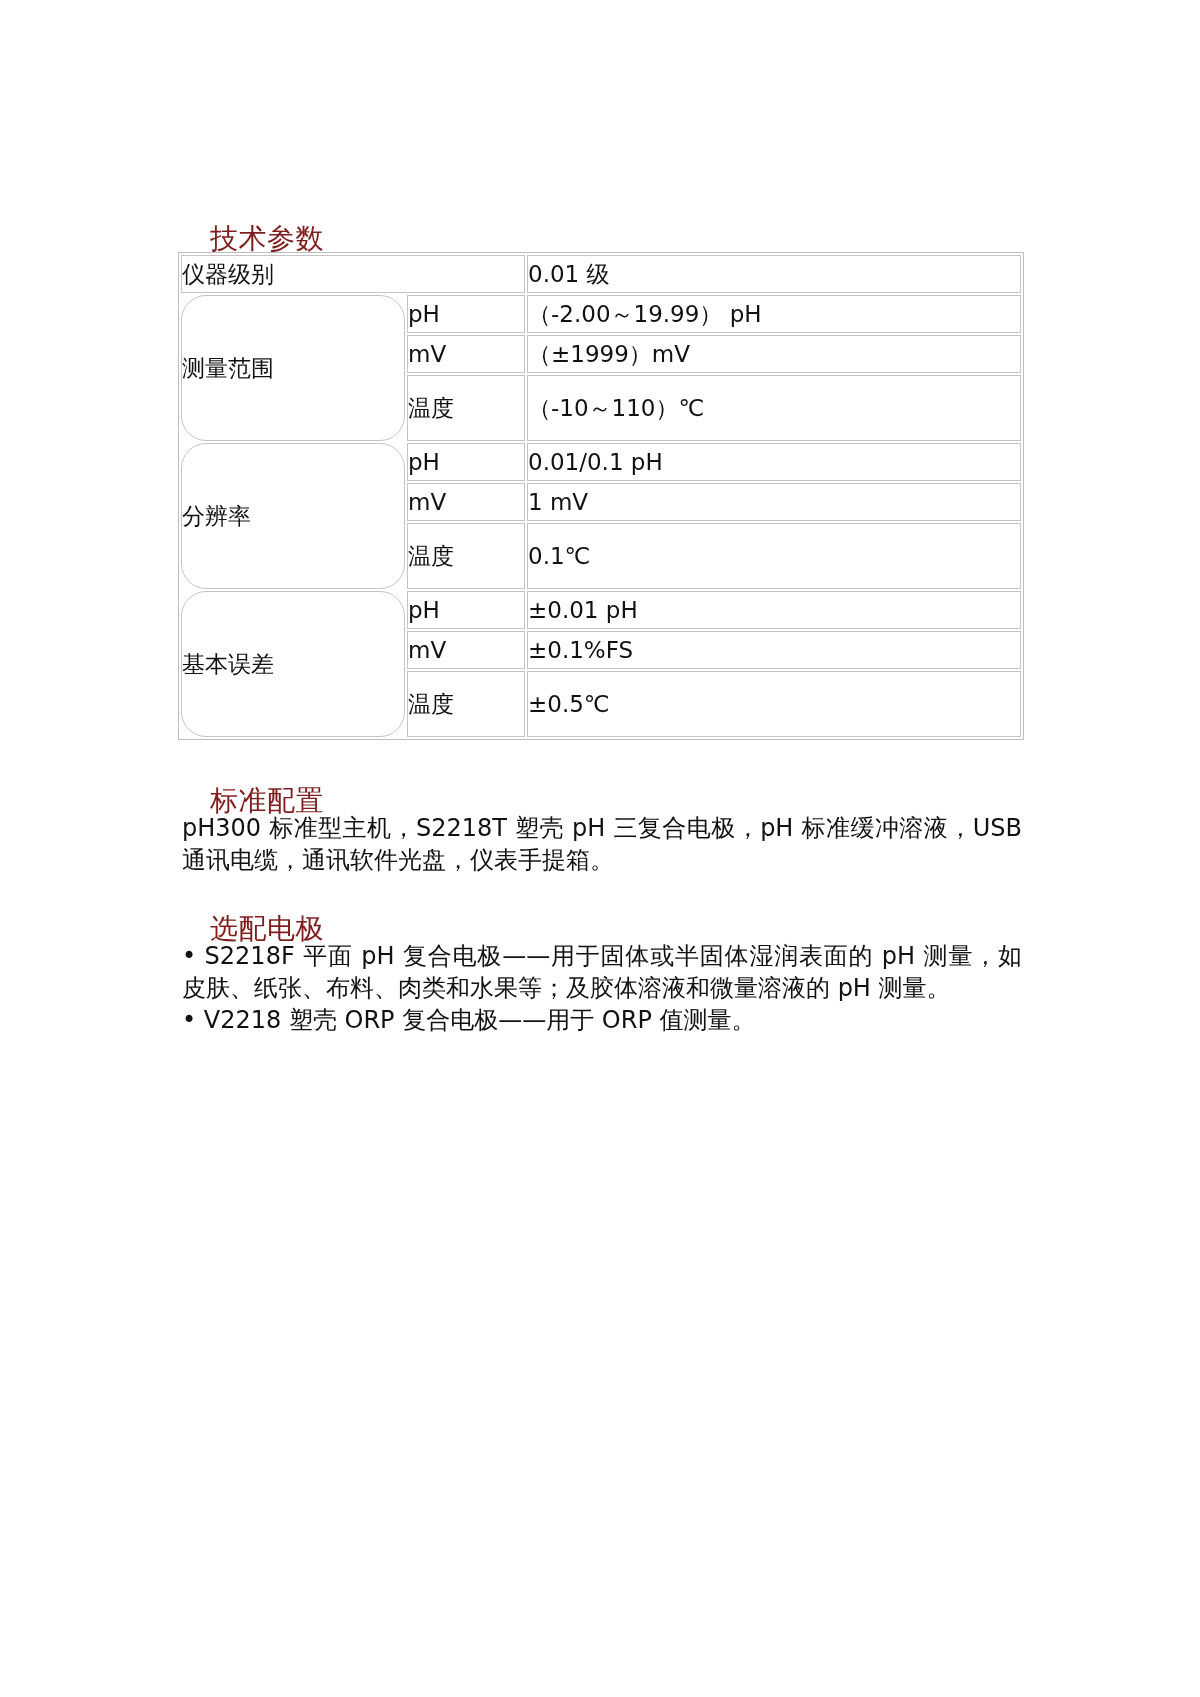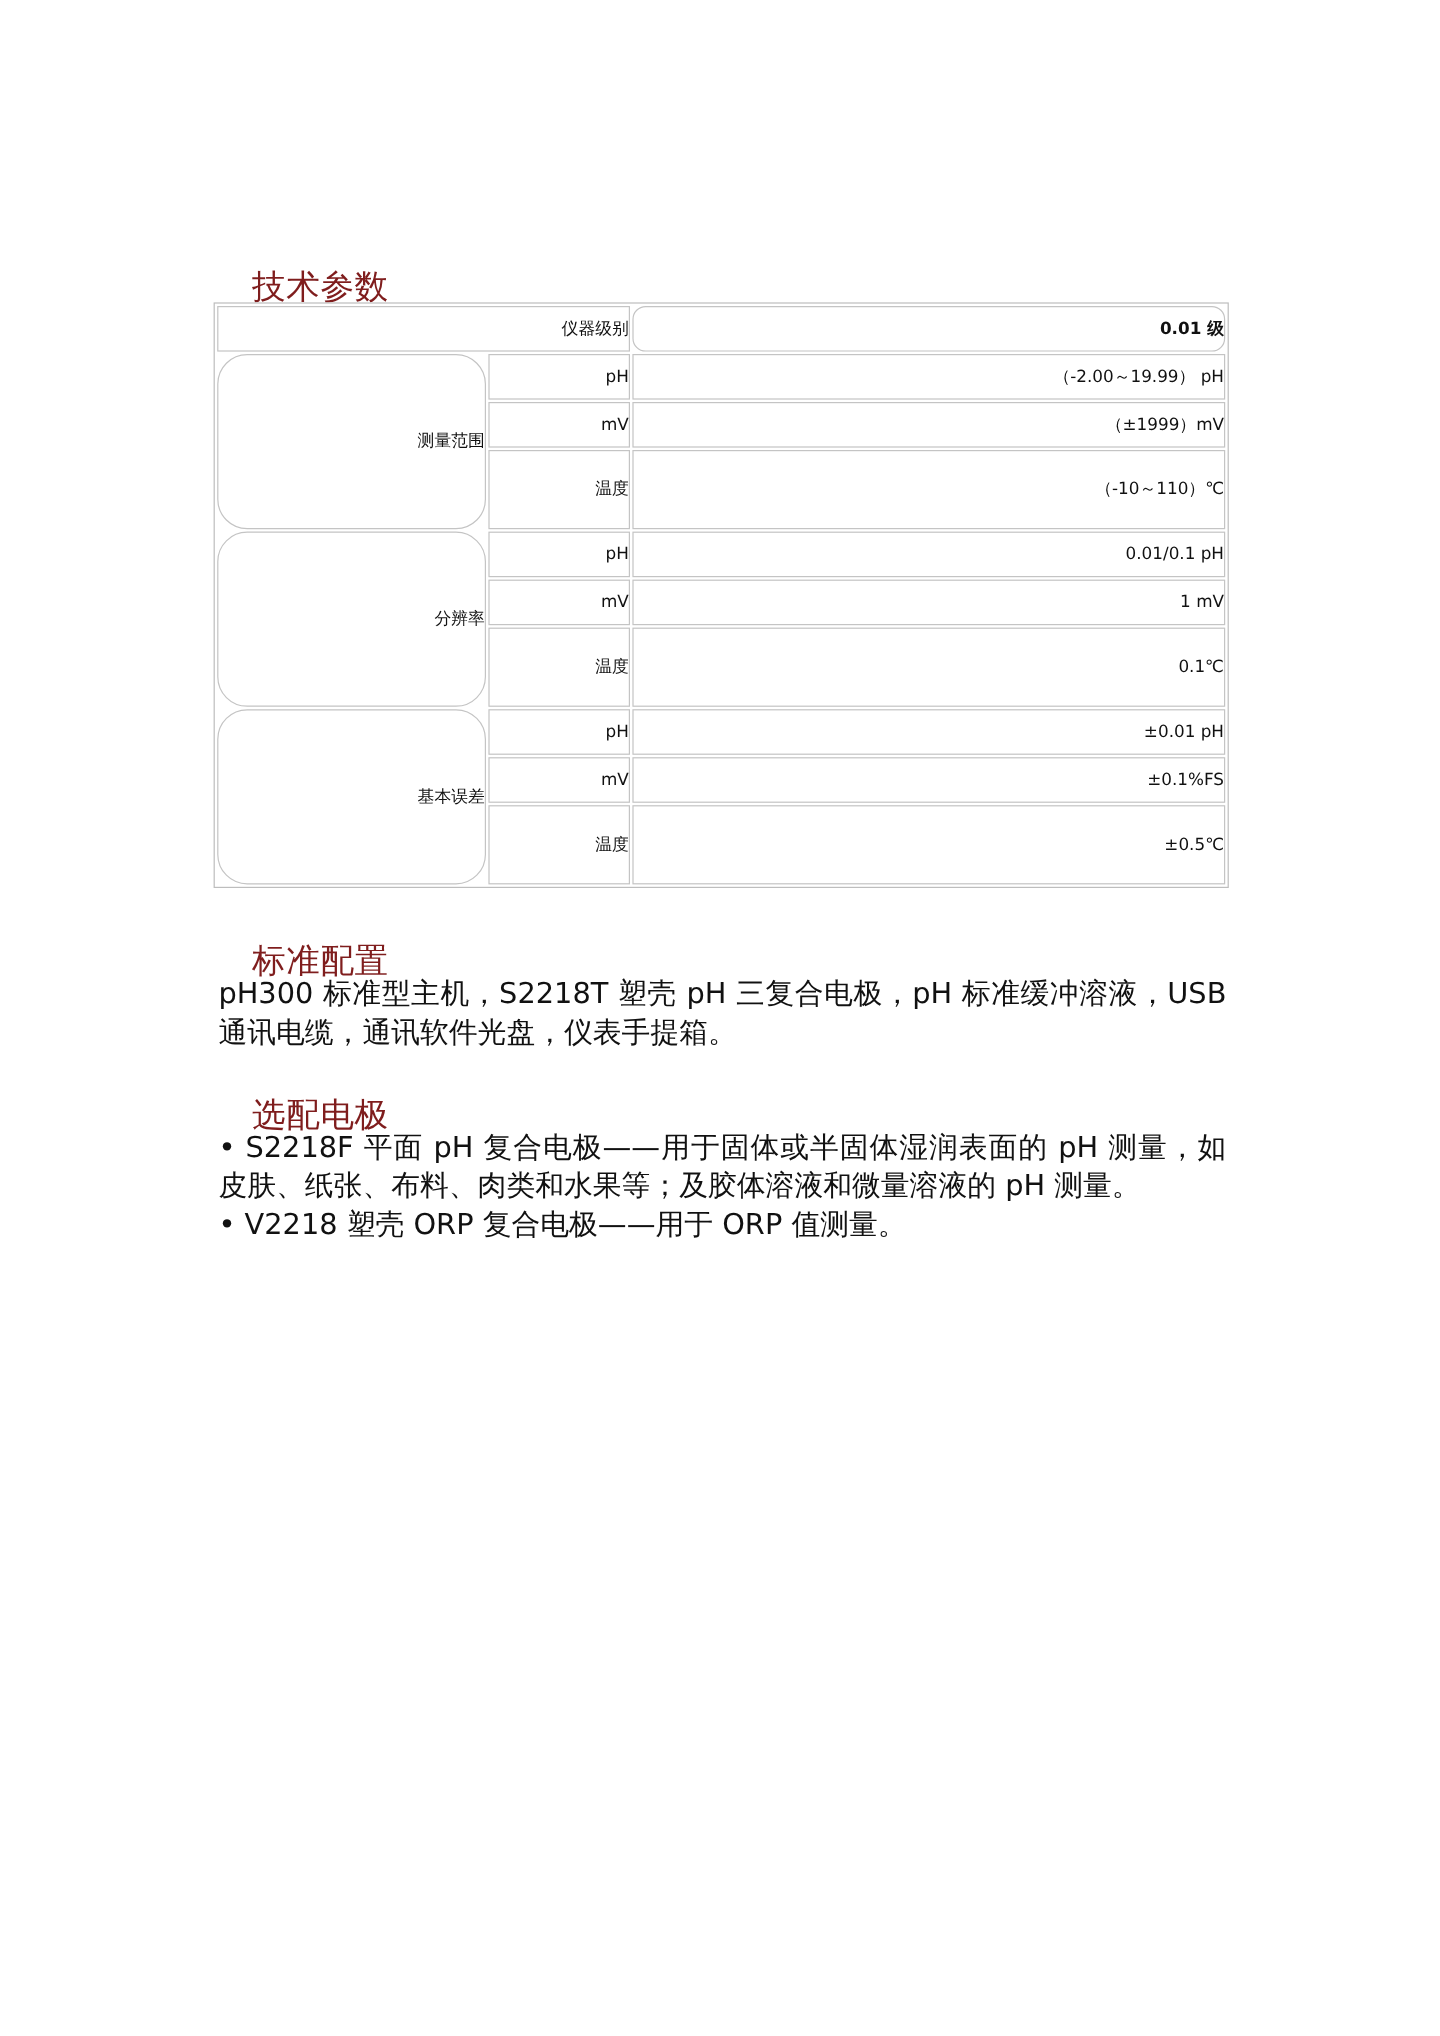--- a/index.html
+++ b/index.html
@@ -14,26 +14,26 @@
       font-size: 28px; color: #7f1d1d; letter-spacing: 0.5px; margin-left: 28px;
     }
     table.spec {
       position: absolute; left: 178px; top: 252px; width: 846px;
       border-collapse: separate; border-spacing: 2px;
       border: 1px solid #bdbdbd;
       background: #ffffff;
     }
     table.spec td {
       border: 1px solid #c4c4c4;
-      text-align: right; vertical-align: middle;
-      font-size: 14px; color: #111;
+      text-align: left; vertical-align: middle;
+      font-size: 23px; color: #111;
       padding: 0;
     }
     .hdr td { height: 36px; font-size: 19px; }
-    .hdr .bold { font-weight: bold; border-radius: 11px; }
+    .hdr .bold { font-weight: normal; }
     .r-small td { height: 36px; }
     .r-tall td { height: 64px; }
     td.group { width: 222px; font-size: 19px; color: #222; border-radius: 25px; }
     td.sub { width: 116px; }
     .para {
       position: absolute; left: 182px; width: 840px;
       font-size: 24px; line-height: 32px; color: #111;
       text-align: justify;
     }
   </style>

